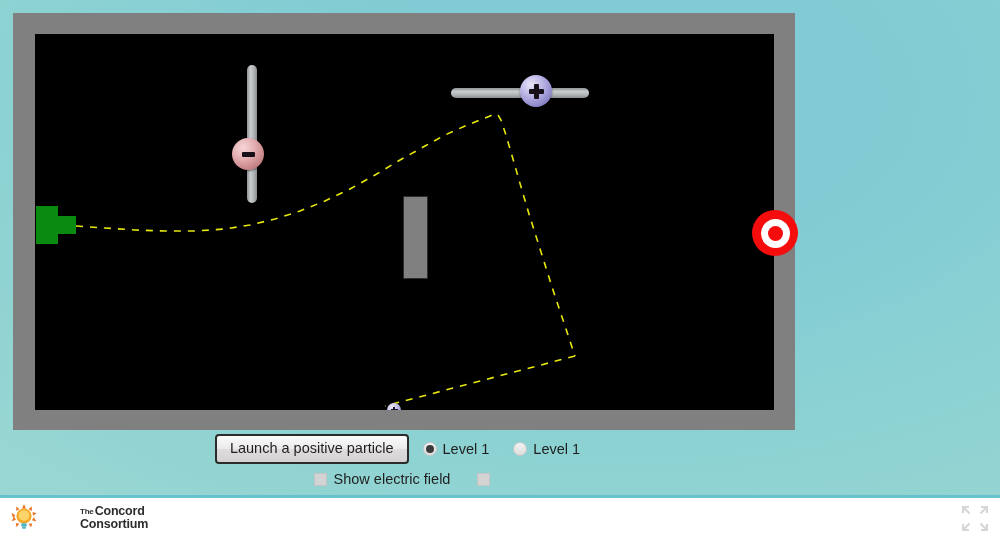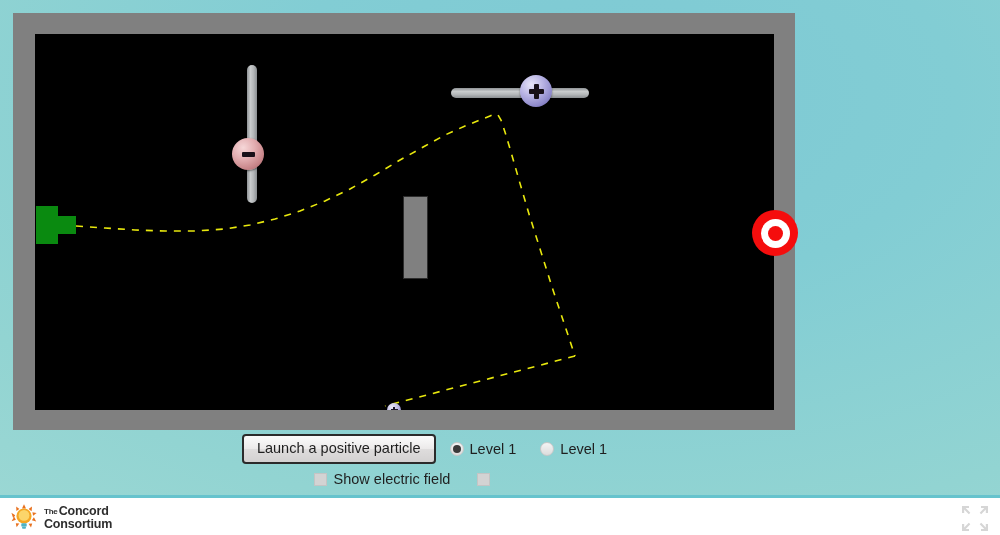--- a/index.html
+++ b/index.html
@@ -43,20 +43,21 @@
   }
   .logo-mark {
     width: 28px;
     height: 28px;
     position: relative;
     flex: none;
   }
   .logo-text {
     line-height: 1.02;
     color: #2d2d2d;
+    margin-left: 36px;
   }
   .logo-line1 {
     font-size: 12.5px;
     font-weight: bold;
     letter-spacing: -0.2px;
     white-space: nowrap;
   }
   .logo-line1 .the {
     font-size: 8px;
     font-weight: bold;
@@ -295,21 +296,20 @@
   .controls-row1 {
     position: absolute;
     left: 0;
     top: 434px;
     width: 795px;
     height: 30px;
     display: flex;
     align-items: center;
     justify-content: center;
     gap: 14px;
-    padding-left: 27px;
   }
   .controls-row2 {
     position: absolute;
     left: 0;
     top: 467px;
     width: 795px;
     height: 24px;
     display: flex;
     align-items: center;
     justify-content: center;

